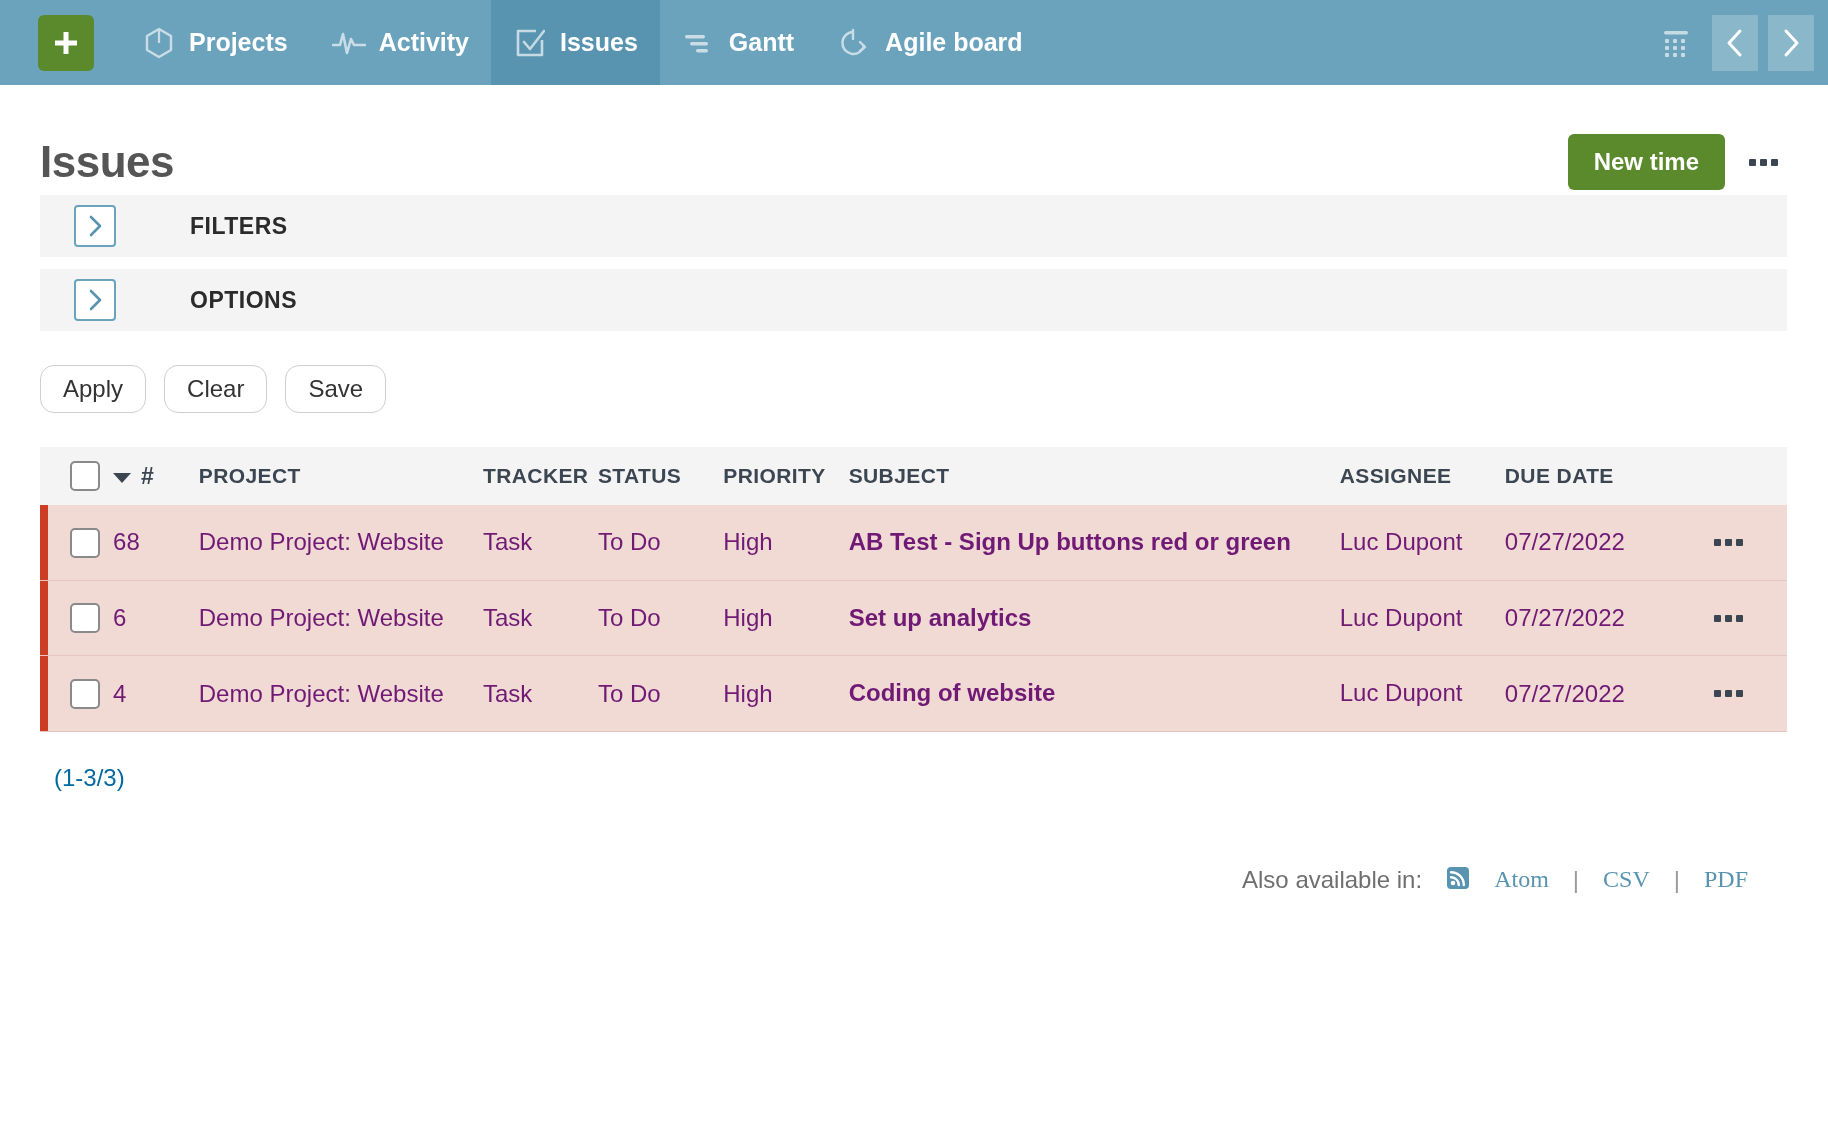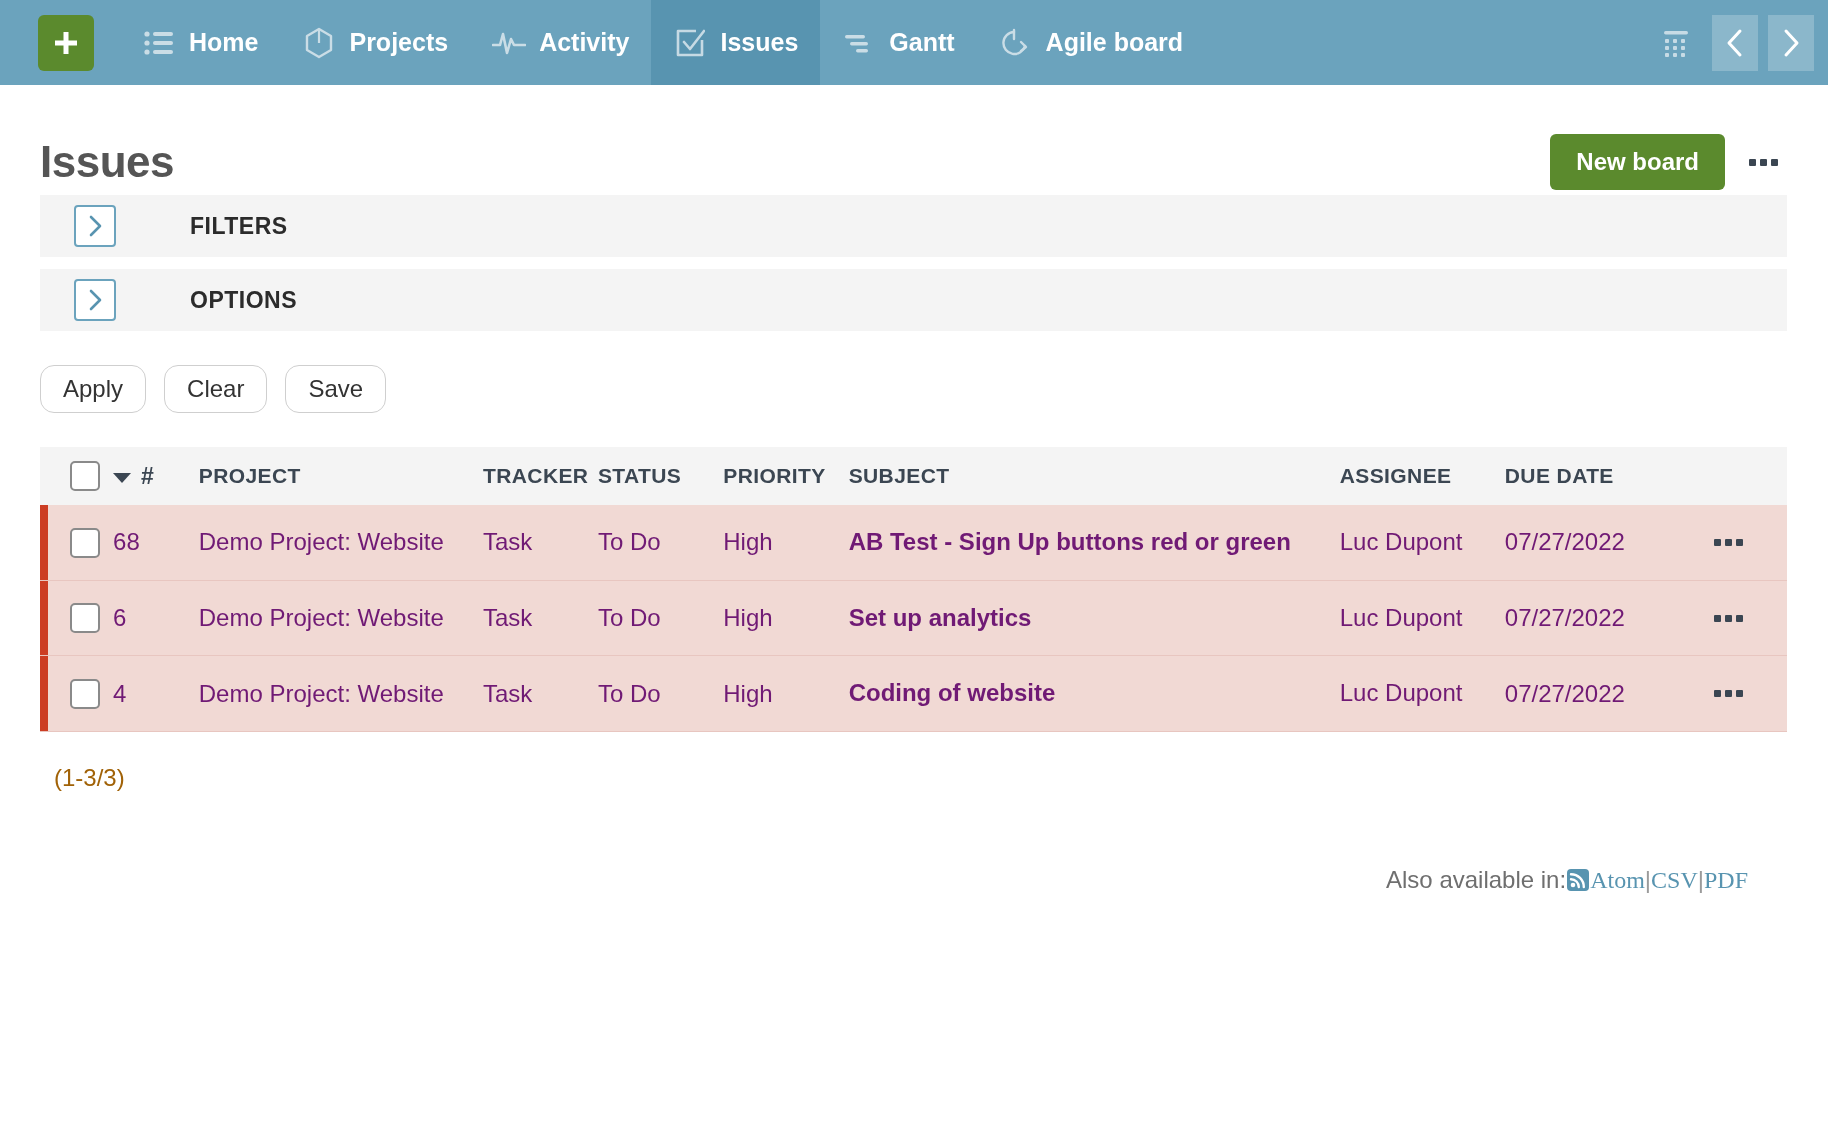--- a/index.html
+++ b/index.html
@@ -229,64 +229,51 @@
   .prio-high { color: #d9421c; }
   .subj { font-weight: bold; line-height: 1.28; margin-left: 8px; }
   .assignee { line-height: 1.28; }
   .row-dots { display:flex; align-items:center; }
   .row-dots .d { width:7px; height:7px; background:#3b4652; border-radius:1px; display:inline-block; margin-right:4px; }
 
   
   #pager {
     margin-top: 32px;
     font-size: 24px;
-    color: #a16207;
+    color: #0369a1;
     padding-left: 14px;
   }
   #also-available {
     position: absolute;
     right: 40px;
     bottom: 0;
     font-size: 24px;
     color: #6f6f6f;
     display: flex;
-    align-items: center;
-    gap: 0;
+    align-items: flex-start;
+    gap: 24px;
     white-space: nowrap;
   }
   #also-available a { color: #5894b0; text-decoration: none; cursor: pointer; font-family: Liberation Serif, serif; }
   #also-available .sep { color: #9b9b9b; }
   .rss-ico { display:inline-flex; width:24px; height:24px; align-items:center; justify-content:center; }
   #footer-wrap { position: relative; height: 130px; }
 </style>
 </head>
 <body>
 
 <div id="topnav">
 
   <div class="nav-plus">
     <svg width="26" height="26" viewBox="0 0 26 26">
       <rect x="10.5" y="2" width="5" height="22" fill="#fff"></rect>
       <rect x="2" y="10.5" width="22" height="5" fill="#fff"></rect>
     </svg>
   </div>
 
-  <div class="nav-item">
-    <span class="nav-ico">
-      <svg width="30" height="26" viewBox="0 0 30 26">
-        <circle cx="3" cy="4" r="2.6" fill="#dfeaf0"></circle>
-        <circle cx="3" cy="13" r="2.6" fill="#dfeaf0"></circle>
-        <circle cx="3" cy="22" r="2.6" fill="#dfeaf0"></circle>
-        <rect x="9" y="2" width="20" height="4" rx="2" fill="#dfeaf0"></rect>
-        <rect x="9" y="11" width="20" height="4" rx="2" fill="#dfeaf0"></rect>
-        <rect x="9" y="20" width="20" height="4" rx="2" fill="#dfeaf0"></rect>
-      </svg>
-    </span>
-    <span>Home</span>
-  </div>
 
   <div class="nav-item">
     <span class="nav-ico">
       <svg width="28" height="32" viewBox="0 0 28 32">
         <path d="M14 2 L26 9 L26 23 L14 30 L2 23 L2 9 Z" fill="none" stroke="#dfeaf0" stroke-width="2.4" stroke-linejoin="round"></path>
         <path d="M14 2 L14 16" fill="none" stroke="#dfeaf0" stroke-width="2.2"></path>
         <path d="M14 16 L26 9 M14 16 L2 9" fill="none" stroke="#dfeaf0" stroke-width="2.2" opacity="0"></path>
       </svg>
     </span>
     <span>Projects</span>
@@ -362,21 +349,21 @@
       </svg>
     </span>
   </div>
 </div>
 
 <div id="page">
 
   <div id="titlerow">
     <h1 id="page-title">Issues</h1>
     <div class="title-actions">
-      <button id="new-issue-btn">New board</button>
+      <button id="new-issue-btn">New time</button>
       <span class="dots-btn">
         <span class="d"></span>
           <span class="d"></span>
           <span class="d"></span>
       </span>
     </div>
   </div>
 
   <div class="panel">
     <span class="toggle-box">

